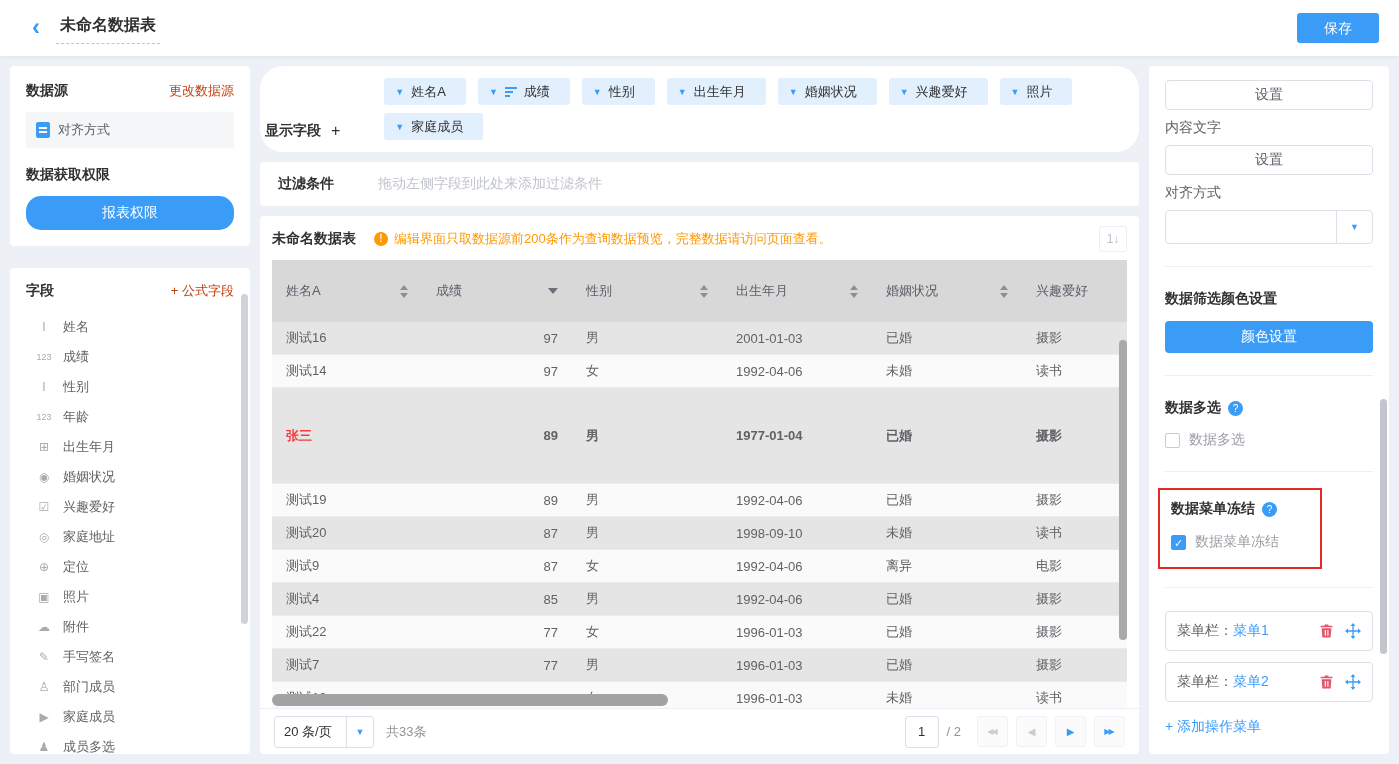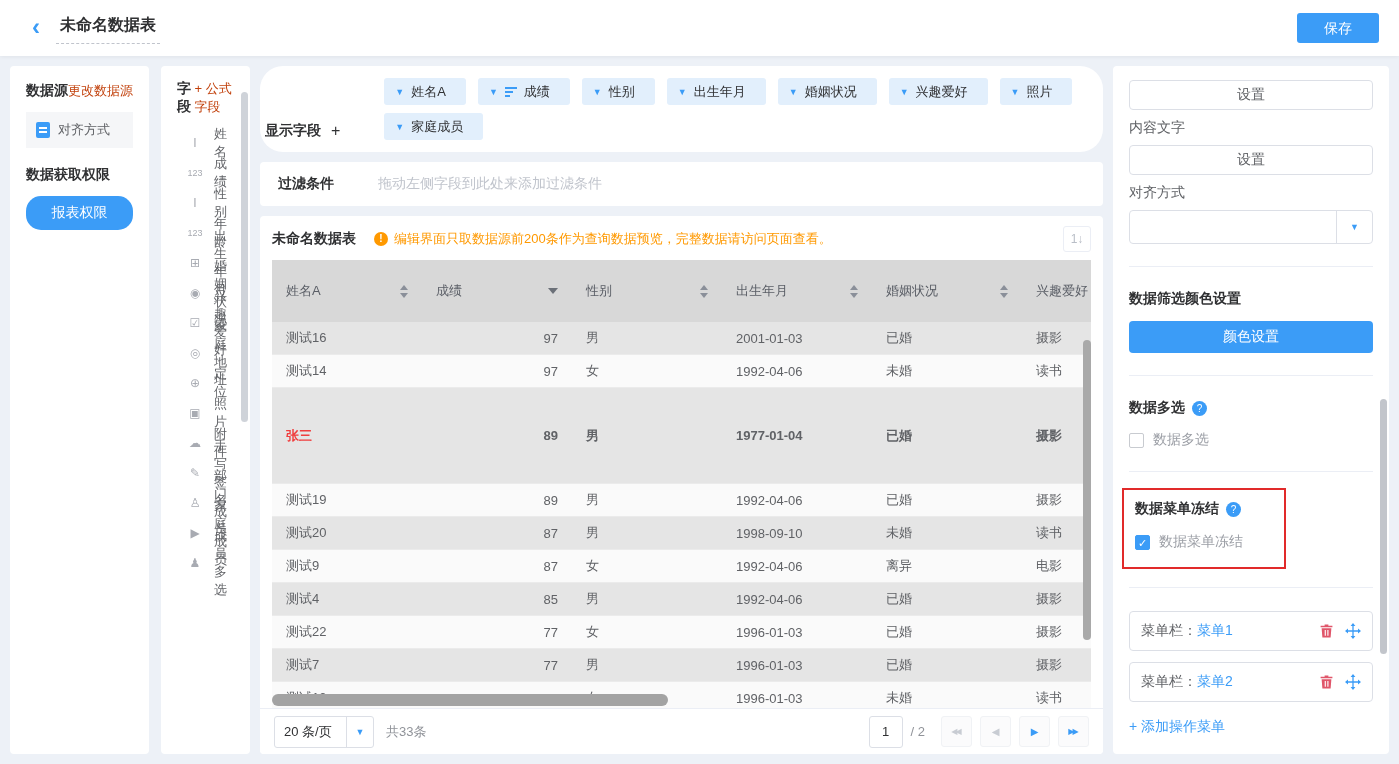--- a/index.html
+++ b/index.html
@@ -8,23 +8,23 @@
 
   
   .topbar { height:56px; background:#fff; display:flex; align-items:center; padding:0 14px; position:relative; z-index:5; box-shadow:0 1px 4px rgba(0,0,0,.06); }
   .back { color:#3b9cf7; font-size:24px; font-weight:bold; margin:0 16px 2px 18px; cursor:pointer; line-height:1; }
   .page-title { font-size:16px; font-weight:bold; color:#303133; border-bottom:1px dashed #c0c4cc; padding:2px 4px 7px; }
   .save-btn { margin-left:auto; margin-right:6px; width:82px; height:30px; background:#3b9cf7; color:#fff; border-radius:3px; text-align:center; line-height:30px; font-size:14px; cursor:pointer; }
 
   
   .main { display:flex; gap:10px; padding:10px; height:708px; }
   .card { background:#fff; border-radius:4px; }
-  .col-left { width:240px; display:flex; gap:12px; }
+  .col-left { width:240px; display:flex; flex-direction:column; gap:22px; }
   .col-mid { flex:1; min-width:0; display:flex; flex-direction:column; gap:10px; }
-  .col-right { width:276px;border-radius:8px; }
+  .col-right { width:240px;border-radius:8px; }
 
   
   .ds-card { padding:16px; }
   .row-between { display:flex; align-items:center; justify-content:space-between; }
   .sec-title { font-weight:bold; font-size:14px; color:#303133; }
   .link { color:#c2410c; font-size:13px; cursor:pointer; }
   .ds-item { background:#f5f6f8; height:36px; display:flex; align-items:center; gap:8px; padding:0 10px; margin:12px 0 18px; color:#606266; font-size:13px; }
   .doc-icon { width:14px; height:16px; background:#3b9cf7; border-radius:2px; position:relative; flex:none; }
   .doc-icon::after { content:""; position:absolute; left:3px; right:3px; top:5px; height:2px; background:#fff; box-shadow:0 4px 0 #fff; }
   .perm-btn { background:#3b9cf7; color:#fff; height:34px; border-radius:15px; display:flex; align-items:center; justify-content:center; margin-top:12px; cursor:pointer; }

